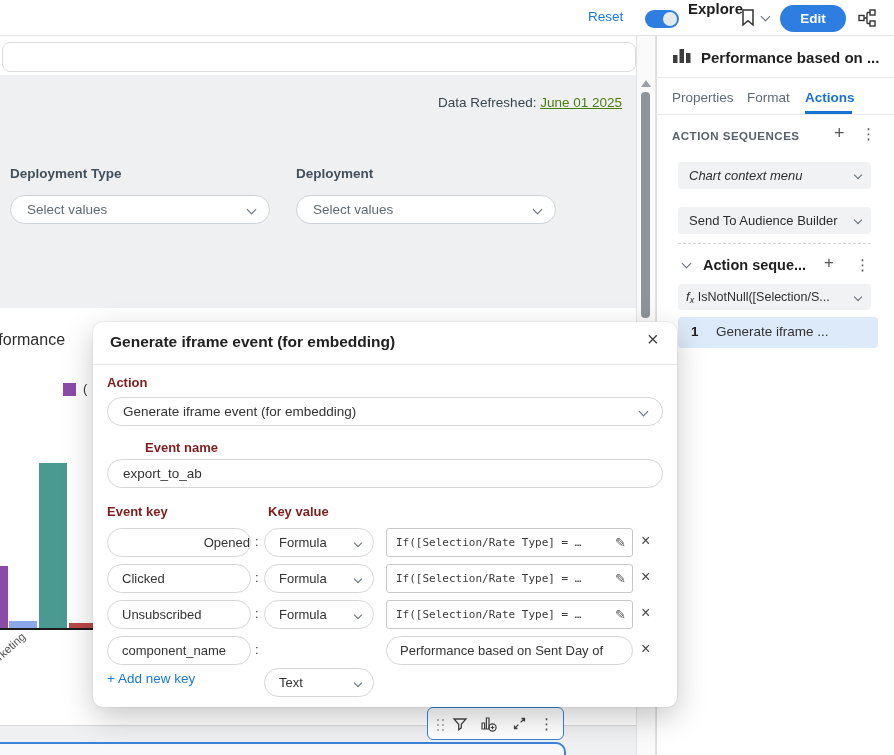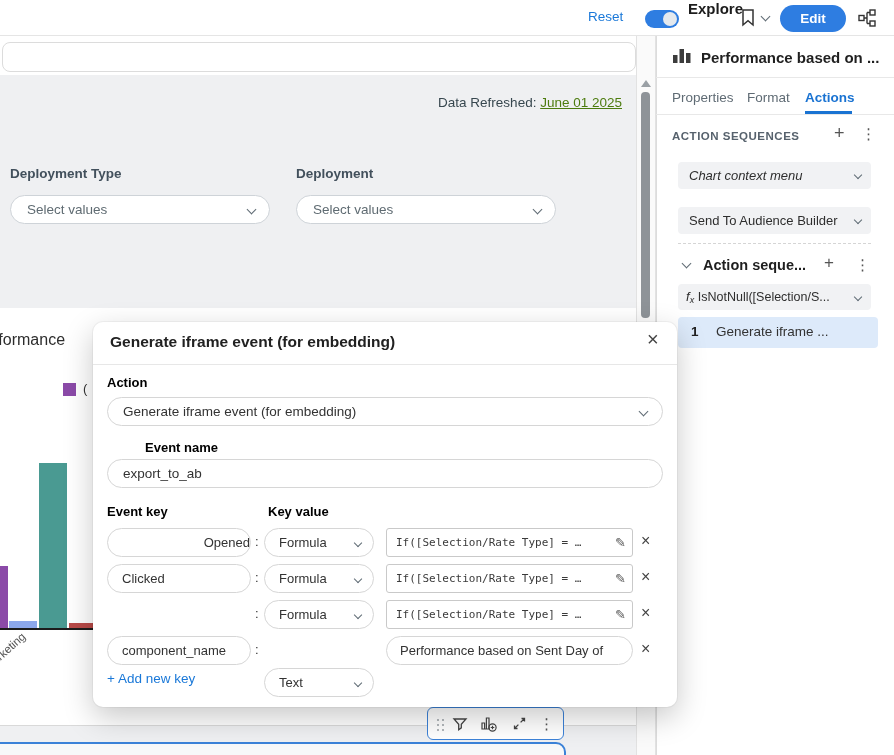--- a/index.html
+++ b/index.html
@@ -75,21 +75,21 @@
   .step-row { left:678px; top:317px; width:200px; height:31px; background:#ddeafa; border-radius:4px; cursor:pointer; }
   .step-idx { left:691px; top:324px; font-size:13.5px; font-weight:600; color:#222; }
   .step-label { left:716px; top:324px; font-size:13.5px; color:#333; }
 
   
   .modal { left:93px; top:322px; width:584px; height:385px; background:#fff; border-radius:10px;
     box-shadow:0 10px 30px rgba(0,0,0,.22), 0 0 0 1px rgba(0,0,0,.04); z-index:50; }
   .m-title { left:110px; top:333px; font-size:15.5px; font-weight:700; color:#212121; z-index:51; }
   .m-close { left:647px; top:328px; font-size:20px; color:#444; z-index:51; cursor:pointer; }
   .m-div { left:93px; top:364px; width:584px; height:1px; background:#e7e7e7; z-index:51; }
-  .m-label { font-size:13px; font-weight:700; color:#000000; z-index:51; }
+  .m-label { font-size:13px; font-weight:700; color:#7f1d1d; z-index:51; }
   .m-pill { background:#fff; border:1px solid #d6d6d6; border-radius:15px; z-index:51;
     font-size:13.5px; color:#333; }
   .m-wide { left:107px; width:556px; height:29px; line-height:27px; padding-left:15px; }
   .m-wide .chev { position:absolute; right:15px; top:10px; }
   .row-key { width:144px; height:29px; line-height:27px; padding-left:14px; font-size:13px; }
   .row-colon { font-size:13px; color:#333; z-index:51; }
   .row-type { width:110px; height:29px; line-height:27px; padding-left:14px; font-size:13px; cursor:pointer; }
   .row-type .chev { position:absolute; right:12px; top:11px; width:6px; height:6px; }
   .row-formula { left:386px; width:247px; height:29px; background:#fff; border:1px solid #c9c9c9;
     border-radius:3px; z-index:51; font-family:"DejaVu Sans Mono", monospace; font-size:11px;
@@ -243,20 +243,21 @@
   <div class="abs m-pill row-type" style="left:264px; top:528px;"><span>Formula</span><span class="chev"></span></div>
   <div class="abs row-formula" style="top:528px;"><span>If([Selection/Rate Type] = …</span><span class="row-pencil">✎</span></div>
   <span class="abs row-x" style="top:532px;">×</span>
 
   <div class="abs m-pill row-key" style="left:107px; top:564px;"><span>Clicked</span></div>
   <span class="abs row-colon" style="left:255px; top:570px;">:</span>
   <div class="abs m-pill row-type" style="left:264px; top:564px;"><span>Formula</span><span class="chev"></span></div>
   <div class="abs row-formula" style="top:564px;"><span>If([Selection/Rate Type] = …</span><span class="row-pencil">✎</span></div>
   <span class="abs row-x" style="top:568px;">×</span>
 
+  <div class="abs m-pill row-key" style="left:107px; top:600px;"><span>Unsubscribed</span></div>
   <span class="abs row-colon" style="left:255px; top:606px;">:</span>
   <div class="abs m-pill row-type" style="left:264px; top:600px;"><span>Formula</span><span class="chev"></span></div>
   <div class="abs row-formula" style="top:600px;"><span>If([Selection/Rate Type] = …</span><span class="row-pencil">✎</span></div>
   <span class="abs row-x" style="top:604px;">×</span>
 
   <div class="abs m-pill row-key" style="left:107px; top:636px;"><span>component_name</span></div>
   <span class="abs row-colon" style="left:255px; top:642px;">:</span>
   <div class="abs m-pill row-type" style="left:264px; top:636px;margin-top:32px;"><span>Text</span><span class="chev"></span></div>
   <div class="abs m-pill row-textval" style="top:636px;"><span>Performance based on Sent Day of</span></div>
   <span class="abs row-x" style="top:640px;">×</span>

